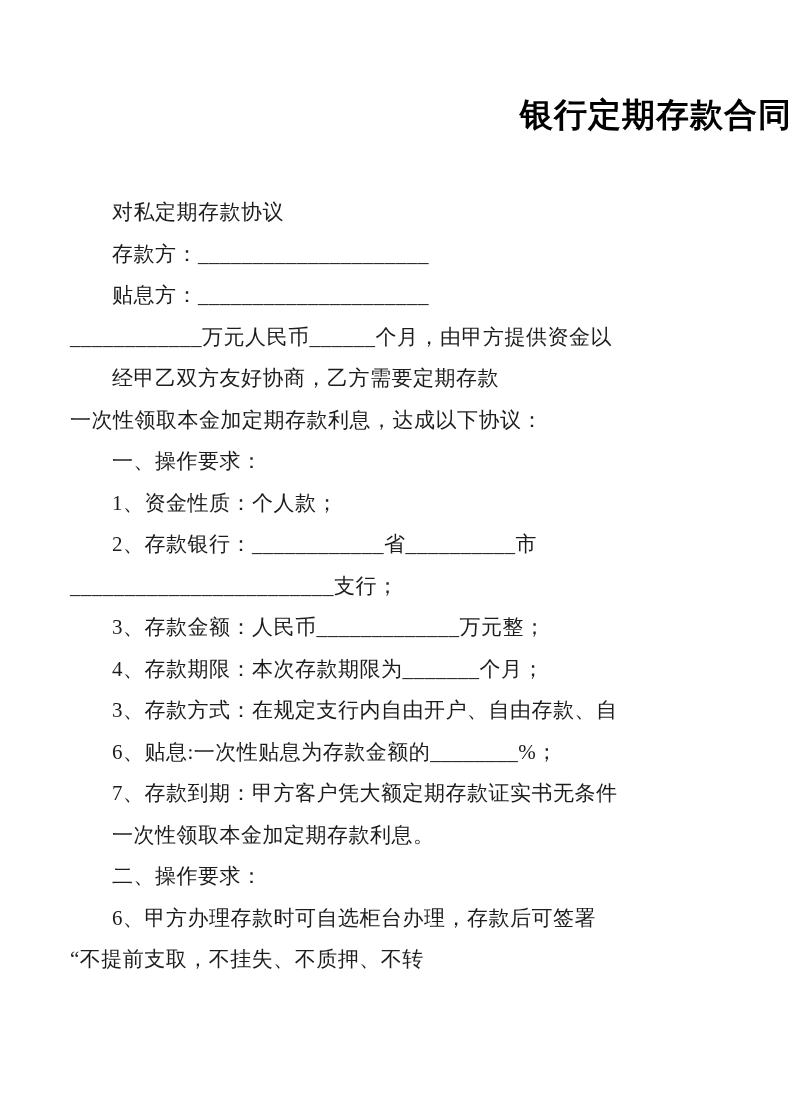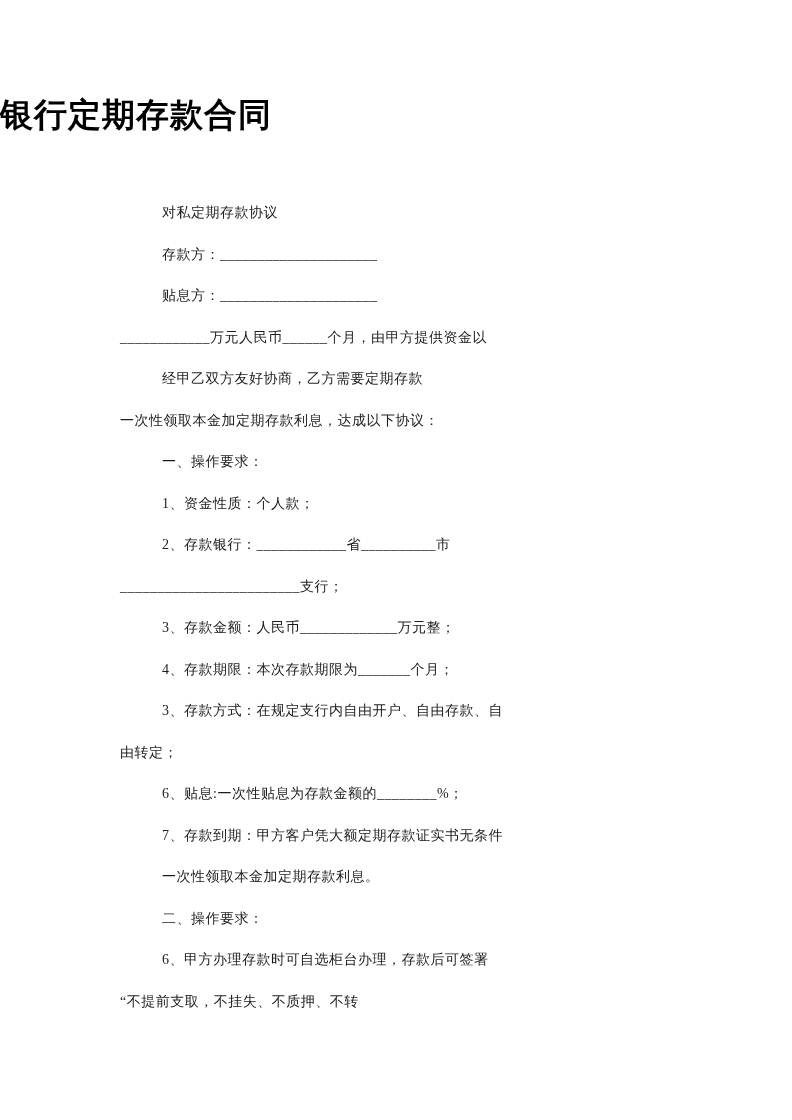--- a/index.html
+++ b/index.html
@@ -12,33 +12,32 @@
     width: 792px;
     height: 1120px;
     background: #ffffff;
     overflow: hidden;
     font-family: "Liberation Serif", "DejaVu Serif", serif;
     color: #1c1c1c;
   }
   .doc-title {
     padding-top: 95px;
     line-height: 40px;
-    text-align: left;
+    text-align: right;
     font-size: 33px;
     font-weight: bold;
     color: #000000;
     letter-spacing: 1px;
   }
   .doc-body {
     margin-top: 57px;
-    padding-left: 110px;
+    padding-left: 70px;
     padding-right: 110px;
-    font-size: 14px;
+    font-size: 21px;
     line-height: 41.5px;
-    margin-left: 10px;
   }
   .line {
     white-space: nowrap;
     letter-spacing: 0.5px;
   }
   .line.indent {
     text-indent: 42px;
   }
 </style>
 </head>
@@ -55,21 +54,20 @@
     <div class="line">____________万元人民币______个月，由甲方提供资金以</div>
     <div class="line indent">经甲乙双方友好协商，乙方需要定期存款</div>
     <div class="line">一次性领取本金加定期存款利息，达成以下协议：</div>
     <div class="line indent">一、操作要求：</div>
     <div class="line indent">1、资金性质：个人款；</div>
     <div class="line indent">2、存款银行：____________省__________市</div>
     <div class="line">________________________支行；</div>
     <div class="line indent">3、存款金额：人民币_____________万元整；</div>
     <div class="line indent">4、存款期限：本次存款期限为_______个月；</div>
     <div class="line indent">3、存款方式：在规定支行内自由开户、自由存款、自</div>
-    <div class="line">由转定；</div>
     <div class="line indent">6、贴息:一次性贴息为存款金额的________%；</div>
     <div class="line indent">7、存款到期：甲方客户凭大额定期存款证实书无条件</div>
     <div class="line indent">一次性领取本金加定期存款利息。</div>
     <div class="line indent">二、操作要求：</div>
     <div class="line indent">6、甲方办理存款时可自选柜台办理，存款后可签署</div>
     <div class="line">“不提前支取，不挂失、不质押、不转</div>
   </div>
 
 </div>
 

